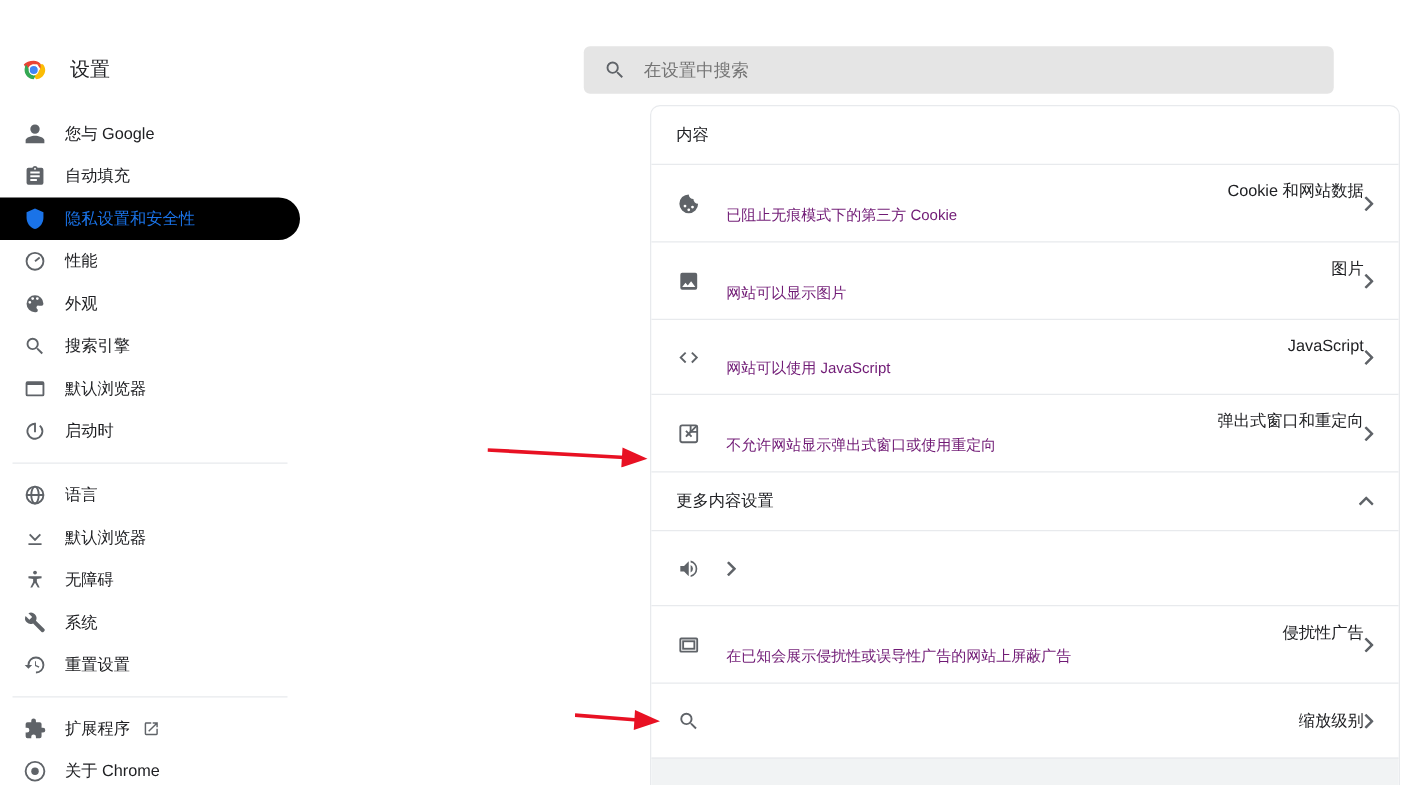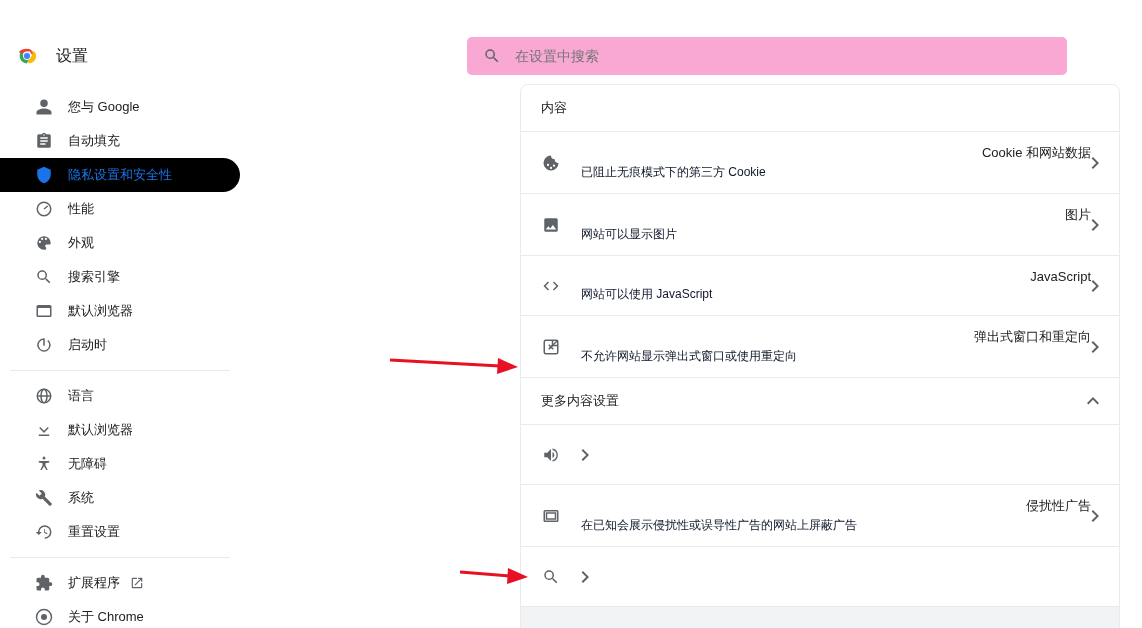--- a/index.html
+++ b/index.html
@@ -2,44 +2,44 @@
 <html><head>
 <meta charset="utf-8">
 <style>
 * { margin: 0; padding: 0; box-sizing: border-box; }
 html, body { width: 1142px; height: 628px; font-family: "Microsoft YaHei", Arial, sans-serif; background: #fff; overflow: hidden; }
 
 .header { height: 56px; display: flex; align-items: center; padding: 0 16px; margin-top: 28px; }
 .chrome-logo { width: 22px; height: 22px; margin-right: 18px; }
 .title { font-size: 16px; color: #202124; }
 .search-outer { flex: 1; display: flex; justify-content: center; }
-.search-box { width: 600px; height: 38px; background: #f9a8d4; border-radius: 5px; display: flex; align-items: center; padding: 0 16px; margin-left: 320px; }
+.search-box { width: 600px; height: 38px; background: #e5e5e5; border-radius: 5px; display: flex; align-items: center; padding: 0 16px; margin-left: 320px; }
 .search-icon { color: #5f6368; margin-right: 14px; }
 .search-input { border: none; background: transparent; font-size: 14px; color: #5f6368; outline: none; flex: 1; }
 
 .body { display: flex; height: calc(628px - 56px); }
 .sidebar { width: 240px; padding-top: 6px; }
-.side-item { height: 34px; display: flex; align-items: center; padding-left: 34px; border-radius: 0 17px 17px 0; cursor: pointer; }
+.side-item { height: 34px; display: flex; align-items: center; padding-left: 18px; border-radius: 0 17px 17px 0; cursor: pointer; }
 .side-item.active { background: #000000; align-items: center; }
 .side-item.active .side-icon, .side-item.active .side-label { color: #1a73e8; }
 .side-icon { width: 20px; height: 20px; color: #5f6368; display: flex; align-items: center; justify-content: center; }
 .side-label { font-size: 13px; color: #202124; margin-left: 14px; }
 .side-divider { border: none; border-top: 1px solid #e8eaed; margin: 8px 10px; }
 .open-new { margin-left: 10px; color: #5f6368; }
 
 .main { flex: 1; position: relative; padding-left: 280px; }
 .card { width: 600px; background: #fff; border: 1px solid #e8eaed; border-radius: 8px; overflow: hidden; }
 .card-row { display: flex; align-items: center; min-height: 60px; padding: 12px 20px; border-top: 1px solid #e8eaed; cursor: pointer; position: relative; }
 .card-row.first { border-top: none; padding: 14px 20px; min-height: 44px; }
 .card-row.section-header { min-height: 44px; padding: 14px 20px; }
 .card-row.hover { background: #f1f3f4; }
 .row-icon { width: 20px; height: 20px; color: #5f6368; display: flex; align-items: center; justify-content: center; margin-right: 20px; flex-shrink: 0; }
 .row-text { flex: 1; }
 .row-title { font-size: 13px; color: #202124; text-align: right; }
-.row-sub { font-size: 12px; color: #0f172a; margin-top: 2px; }
+.row-sub { font-size: 12px; color: #701a75; margin-top: 2px; }
 .row-arrow { color: #5f6368; flex-shrink: 0; }
 .section-title { font-size: 13px; color: #202124; }
 .no-icon .row-text { margin-left: 0; }
 
 .red-arrow { position: absolute; z-index: 10; }
 
 svg { display: block; }
 </style>
 </head>
 <body>
@@ -329,20 +329,23 @@
             </svg>
           </span>
       </div>
 
       <div class="card-row">
         <span class="row-icon">
             <svg width="18" height="18" viewBox="0 0 24 24" fill="currentColor">
               <path d="M15.5 14h-.79l-.28-.27A6.47 6.47 0 0016 9.5 6.5 6.5 0 109.5 16a6.47 6.47 0 004.23-1.57l.27.28v.79L19 20.49 20.49 19 15.5 14zM9.5 14A4.5 4.5 0 1114 9.5 4.5 4.5 0 019.5 14z"></path>
             </svg>
           </span>
+        <div class="row-text">
+            <div class="row-title">缩放级别</div>
+          </div>
         <span class="row-arrow">
             <svg width="8" height="12" viewBox="0 0 8 12" fill="currentColor">
               <path d="M2 0L.6 1.4 5.2 6 .6 10.6 2 12l6-6z"></path>
             </svg>
           </span>
       </div>
 
       <div class="card-row hover">
         <span class="row-icon">
             <svg width="18" height="18" viewBox="0 0 24 24" fill="currentColor">

